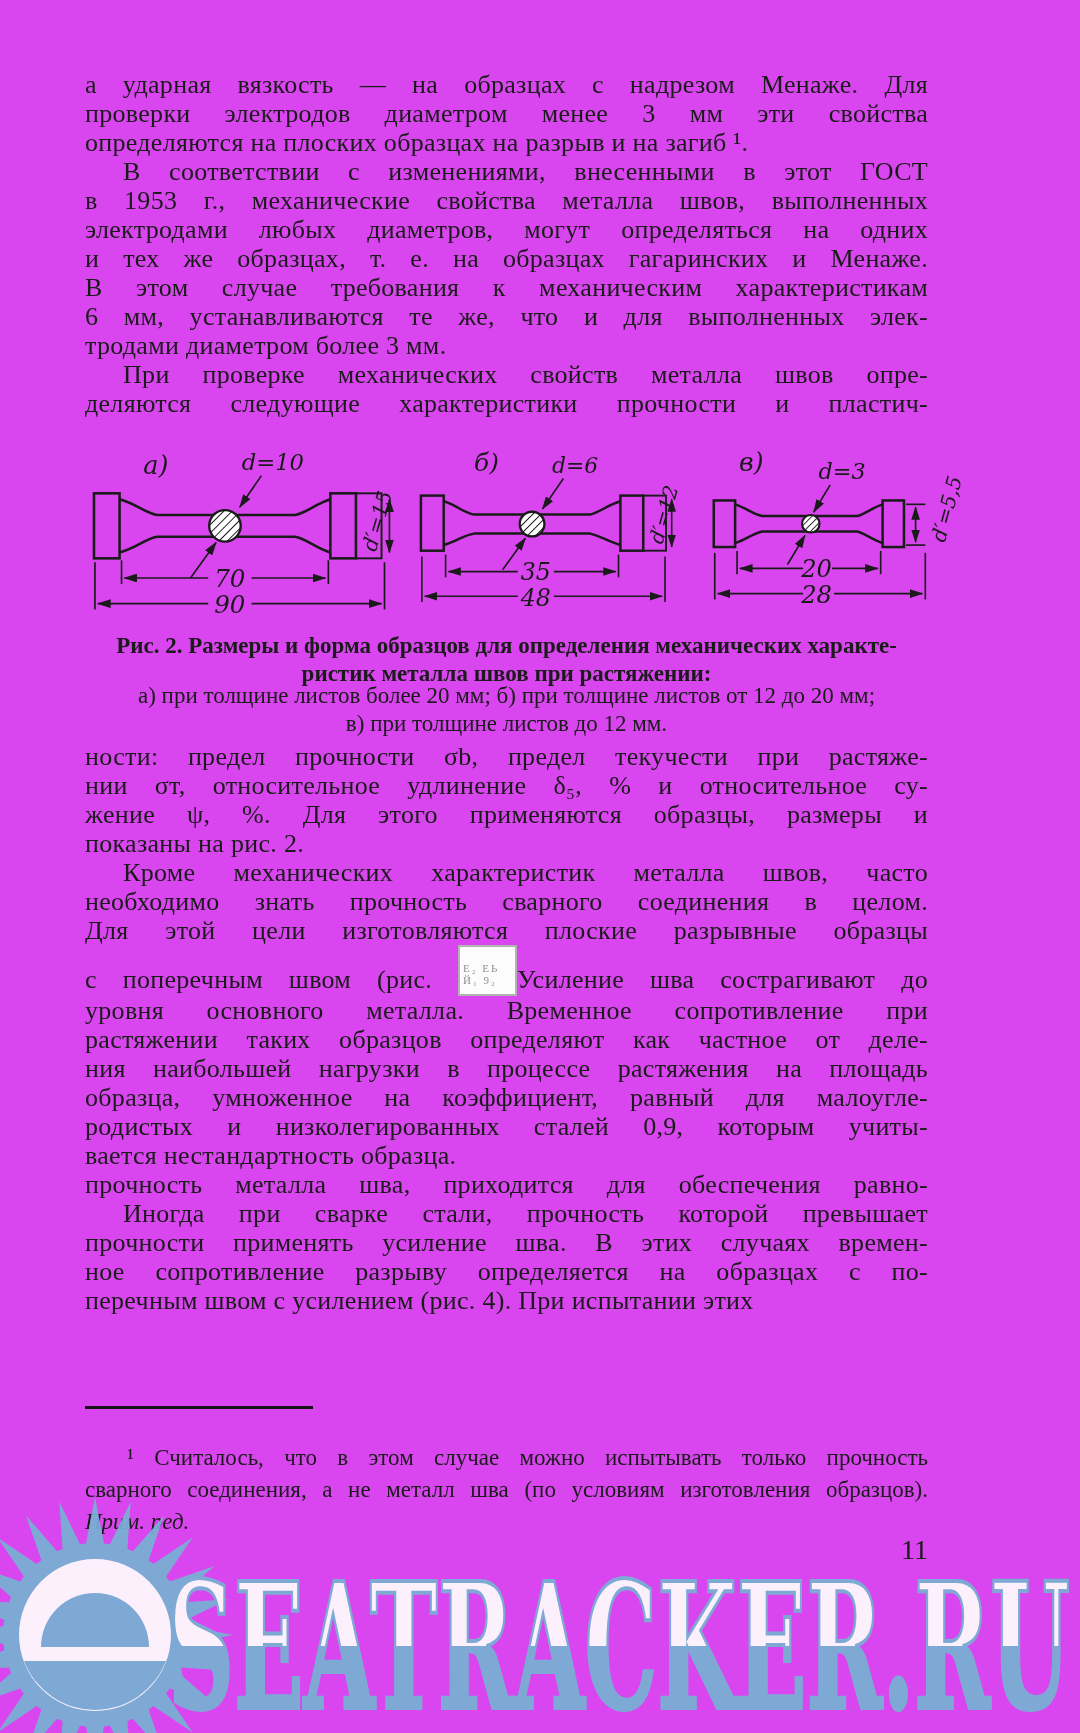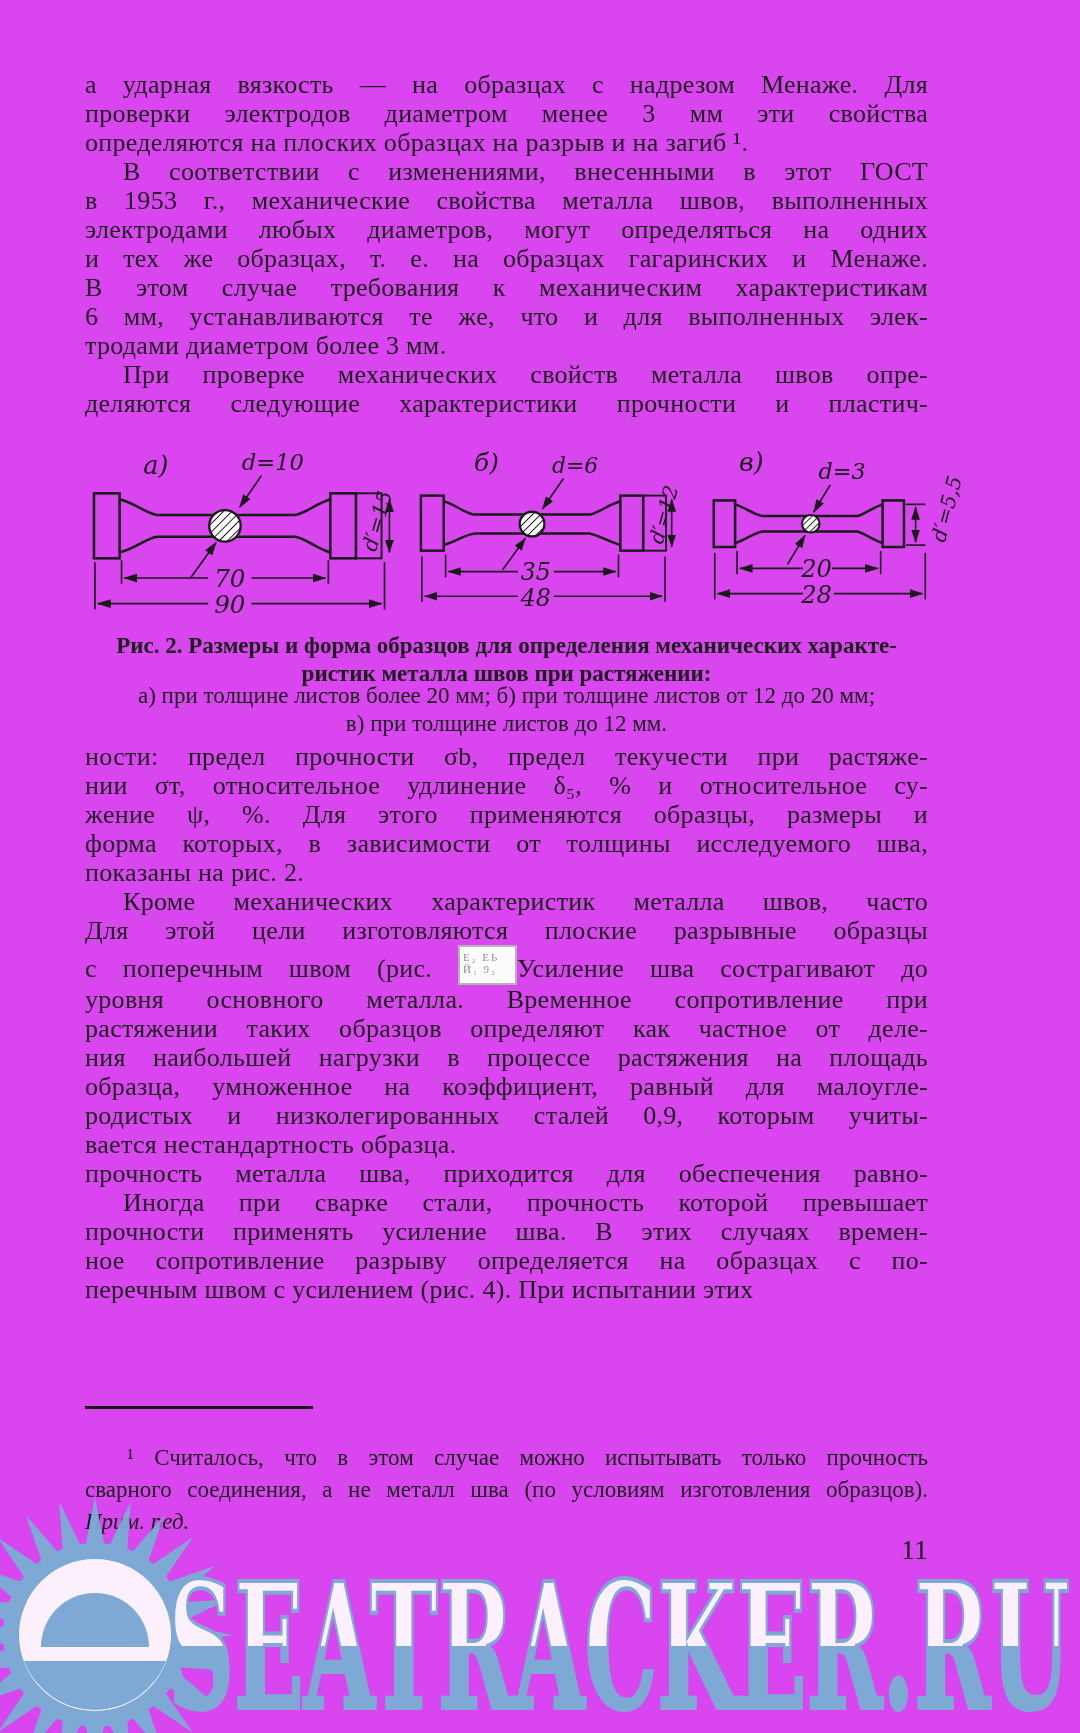--- a/index.html
+++ b/index.html
@@ -13,21 +13,21 @@
   .block-top{top:70px;}
   .block-bottom{top:742px;}
   .line{text-align:justify;text-align-last:justify;}
   .line.last{text-align-last:left;}
   .line.indent{text-indent:38px;}
   .line.italic{font-style:italic;}
   .glitch-box{
     display:inline-block;width:52px;height:32px;vertical-align:-8px;
     border:2px solid #b3b3b3;background:#fcfcfc;overflow:hidden;
     color:#8f8f8f;font-size:11px;line-height:12px;letter-spacing:2px;
-    padding:4px 0 0 3px;text-align:left;text-align-last:left;
+    padding:15px 0 0 3px;text-align:left;text-align-last:left;
   }
   .caption-block{position:absolute;left:85px;width:843px;font-size:23px;line-height:28px;}
   .cap1{top:632px;font-weight:bold;}
   .cap2{top:682px;}
   .caption-block .line{text-align:center;text-align-last:center;}
   .figure-row{
     position:absolute;left:92px;top:450px;width:876px;height:172px;
     display:flex;justify-content:space-between;align-items:flex-start;
   }
   .figure-row svg{display:block;}
@@ -195,23 +195,23 @@
 
   <div class="line">а) при толщине листов более 20 мм; б) при толщине листов от 12 до 20 мм;</div>
       <div class="line">в) при толщине листов до 12 мм.</div>
     </div>
 
   <div class="body-block block-bottom">
 
   <div class="line">ности: предел прочности σb, предел текучести при растяже-</div>
       <div class="line">нии σт, относительное удлинение δ₅, % и относительное су-</div>
       <div class="line">жение ψ, %. Для этого применяются образцы, размеры и</div>
-      <div class="line">форма которых, в зависимости от толщины исследуемого шва,</div>
       <div class="line last">показаны на рис. 2.</div>
       <div class="line indent">Кроме механических характеристик металла швов, часто</div>
+      <div class="line">необходимо знать прочность сварного соединения в целом.</div>
       <div class="line">Для этой цели изготовляются плоские разрывные образцы</div>
       <div class="line"><span>с поперечным швом (рис. </span><span class="glitch-box">Е₂ ЕЬ Й₁ 9₂</span><span>Усиление шва сострагивают до</span></div>
       <div class="line">уровня основного металла. Временное сопротивление при</div>
       <div class="line">растяжении таких образцов определяют как частное от деле-</div>
       <div class="line">ния наибольшей нагрузки в процессе растяжения на площадь</div>
       <div class="line">образца, умноженное на коэффициент, равный для малоугле-</div>
       <div class="line">родистых и низколегированных сталей 0,9, которым учиты-</div>
       <div class="line last">вается нестандартность образца.</div>
       <div class="line">прочность металла шва, приходится для обеспечения равно-</div>
       <div class="line indent">Иногда при сварке стали, прочность которой превышает</div>

